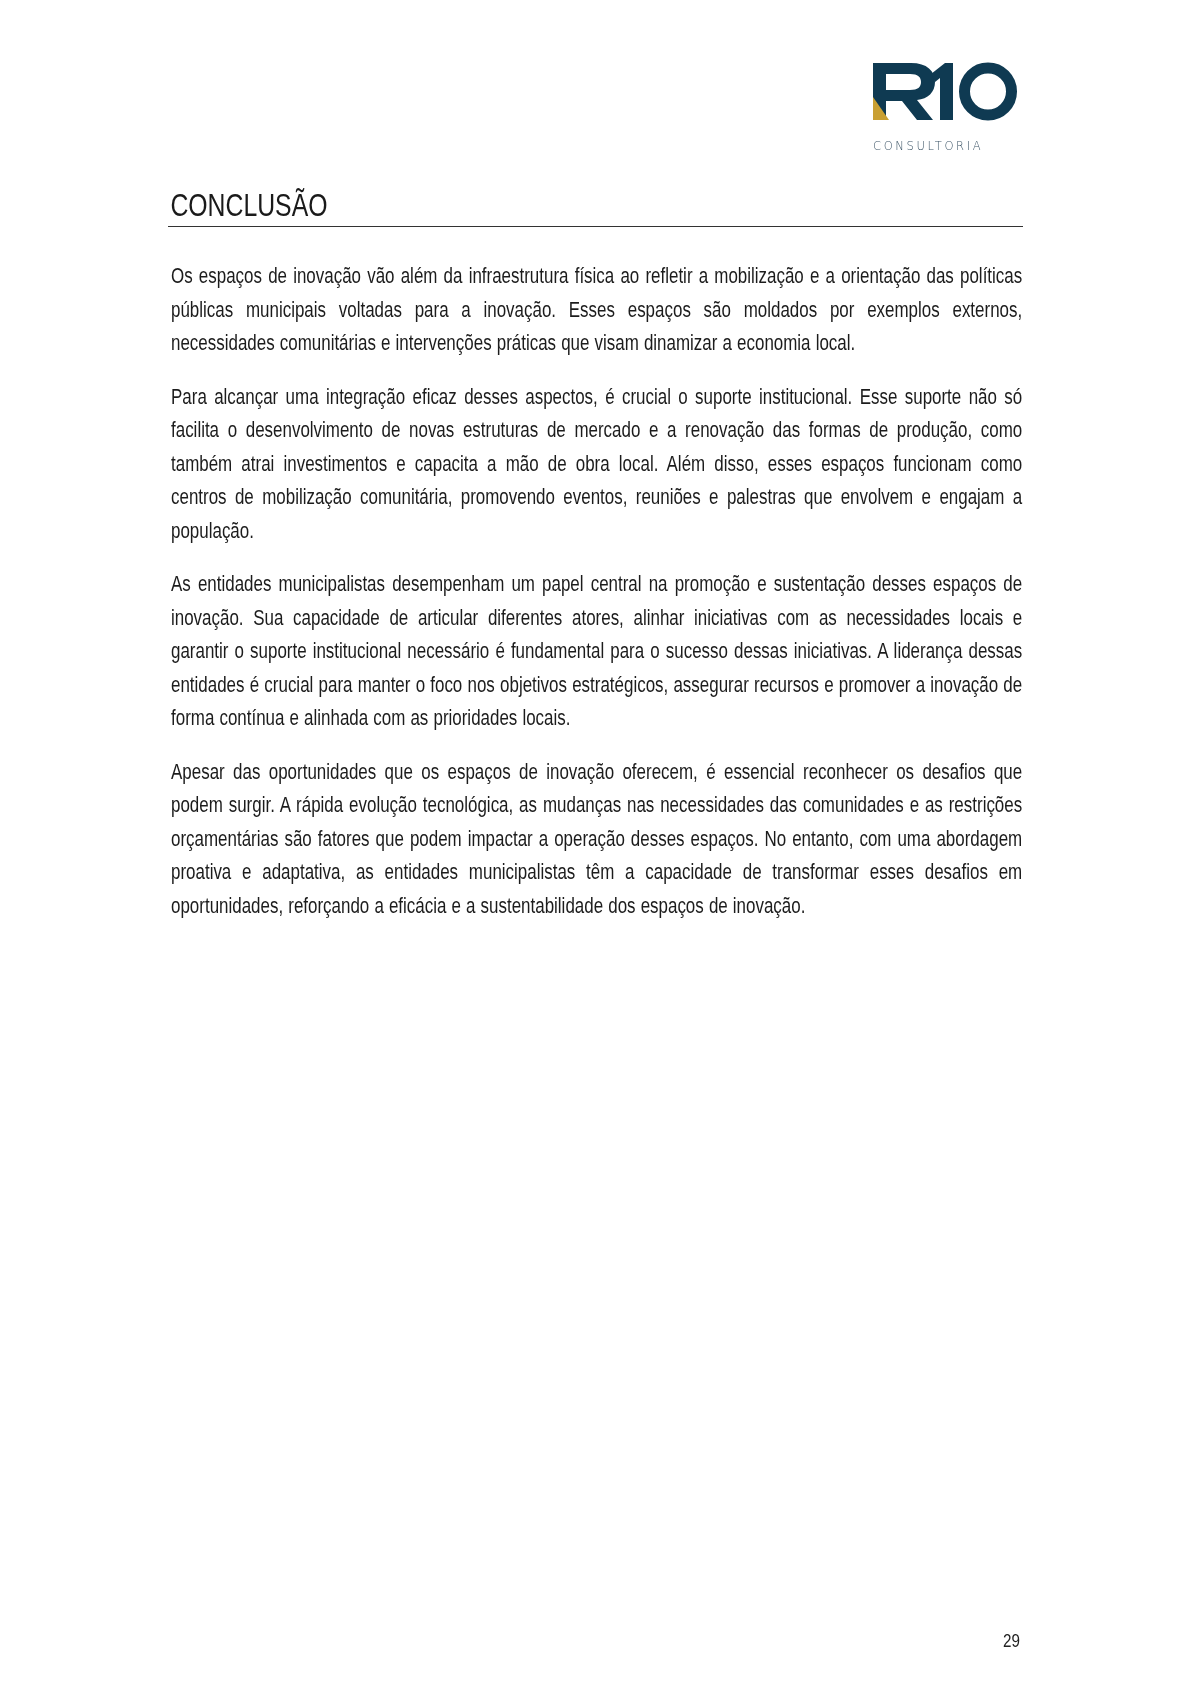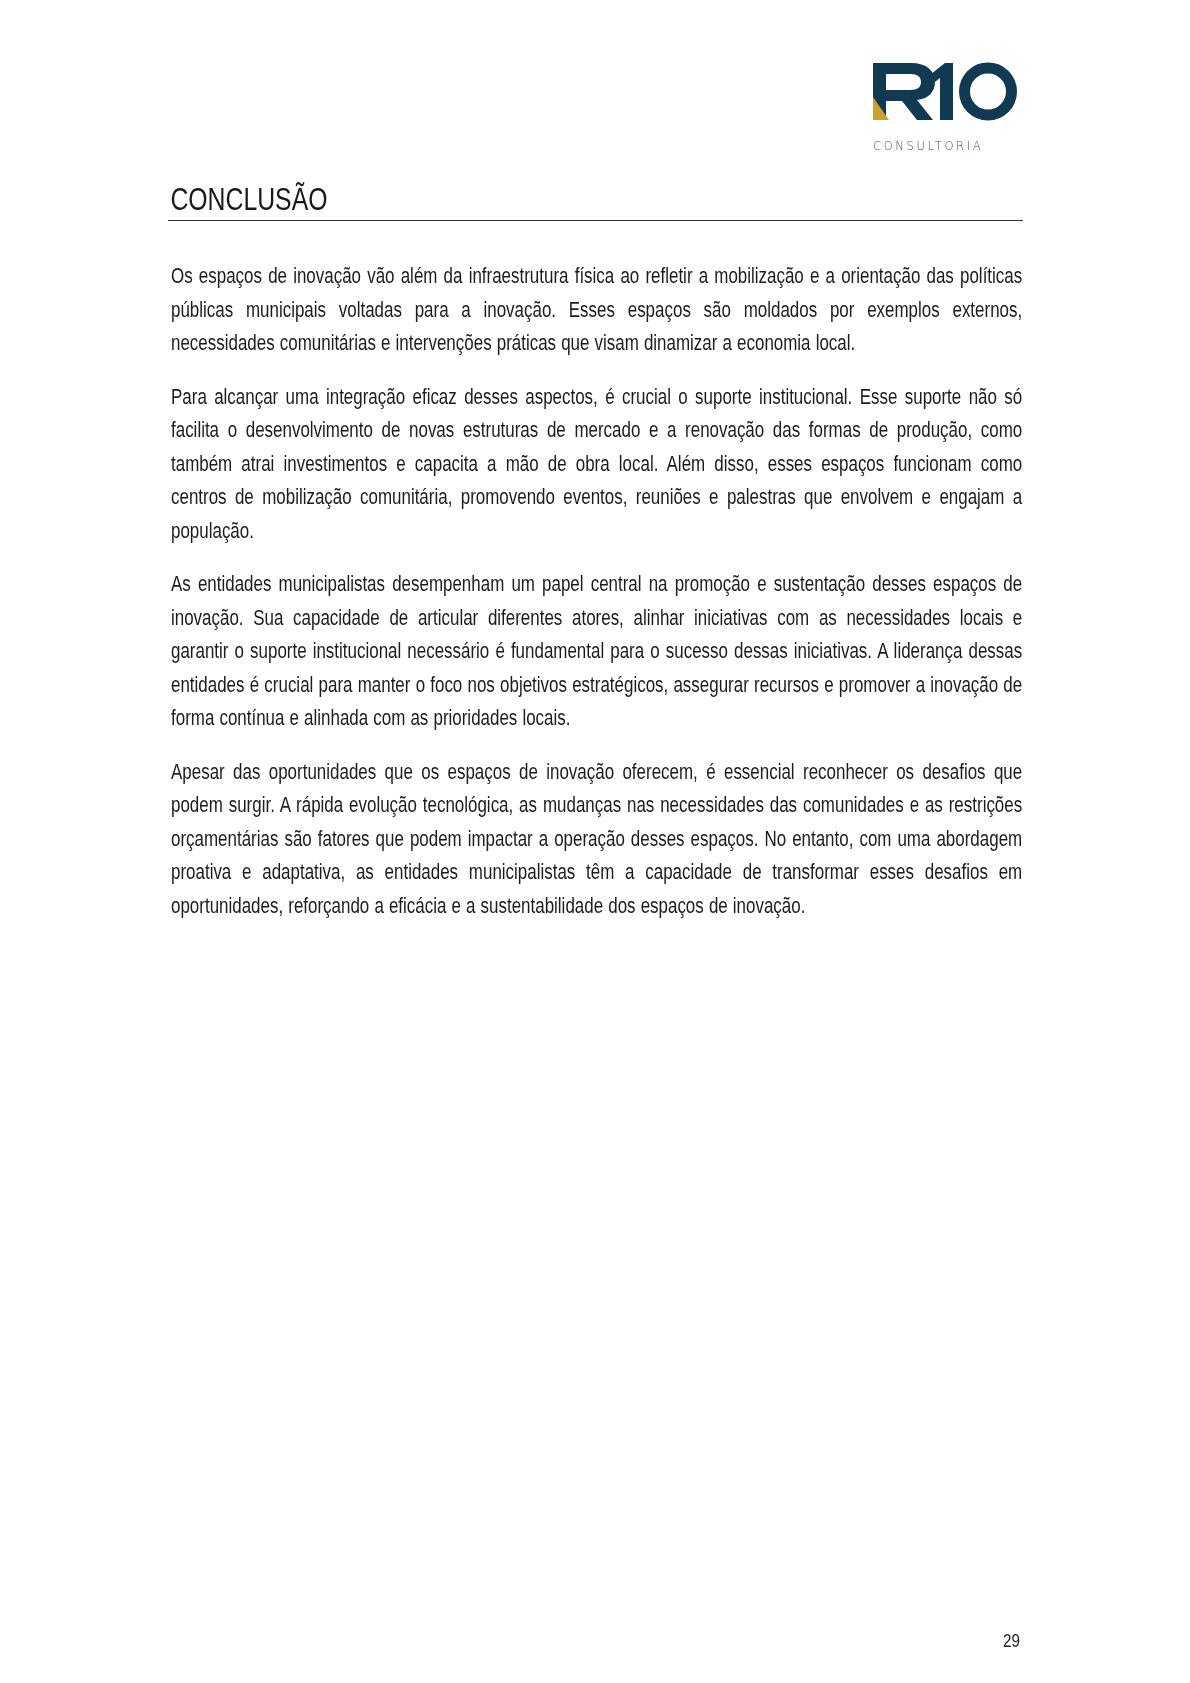--- a/index.html
+++ b/index.html
@@ -32,21 +32,21 @@
       font-size: 11.5px;
       letter-spacing: 2.6px;
       color: #3c5466;
       font-weight: 300;
       white-space: nowrap;
       margin-top: 12px;
     }
     .heading-wrap {
       position: absolute;
       left: 168px;
-      top: 182px;
+      top: 188px;
       width: 855px;
     }
     .page-title {
       margin: 0;
       font-weight: normal;
       font-size: 31px;
       line-height: 36px;
       color: #1a1a1a;
       transform: scaleX(0.8);
       transform-origin: left top;

